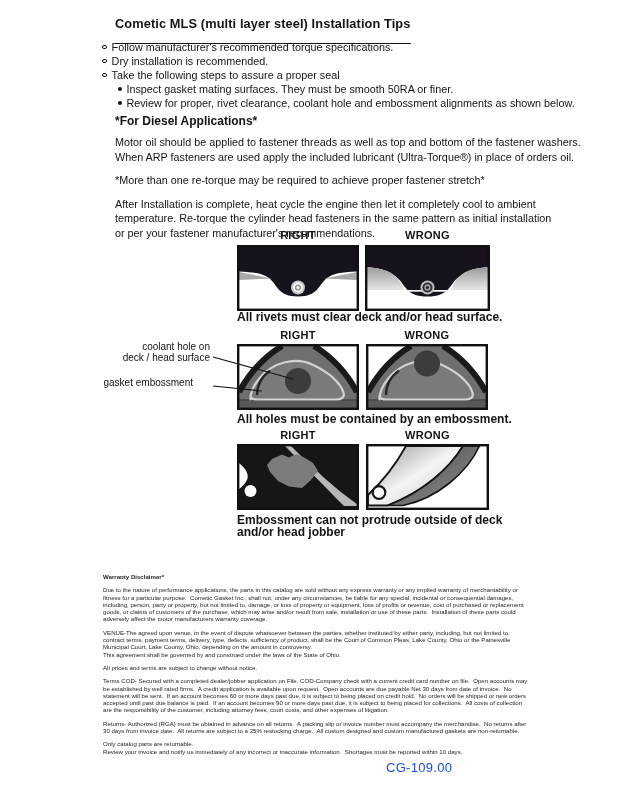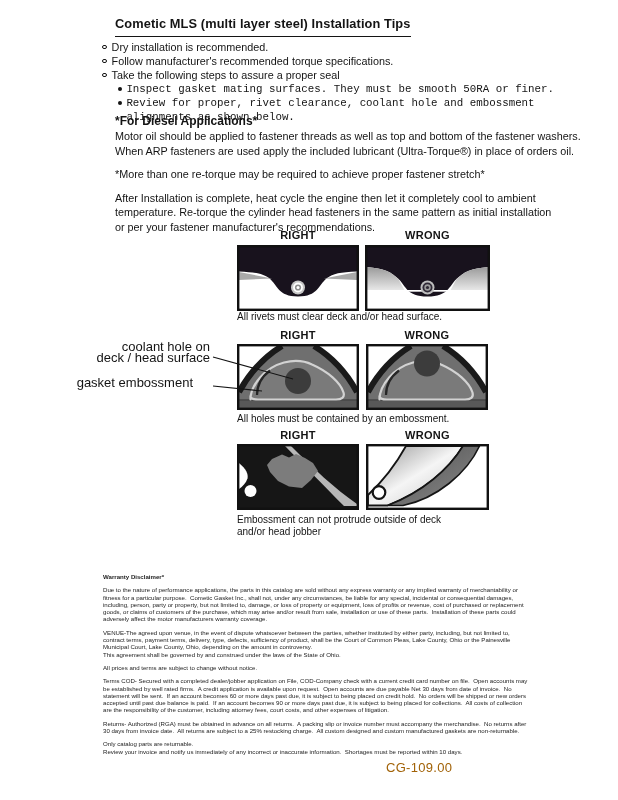--- a/index.html
+++ b/index.html
@@ -4,61 +4,61 @@
 <style>
   * { margin:0; padding:0; box-sizing:border-box; }
   html,body { background:#fff; }
   .page {
     position:relative; width:618px; height:800px; background:#ffffff;
     font-family:"Liberation Sans", sans-serif; color:#141414; overflow:hidden;
   }
   .abs { position:absolute; }
   .title {
     left:115px; top:16px; font-size:12.8px; font-weight:bold;
-    border-bottom:1.6px solid #141414; padding-bottom:5px; letter-spacing:.1px;
+    border-bottom:1.6px solid #141414; padding-bottom:12px; letter-spacing:.1px;
   }
   .tips { left:102px; top:40px; width:480px; font-size:10.8px; }
   .b-row { display:flex; align-items:flex-start; line-height:14px; }
-  .b-row.sub { margin-left:16px;font-family:Liberation Mono, monospace; }
+  .b-row.sub { margin-left:16px; }
   .b-ring {
     flex:0 0 auto; width:4.6px; height:4.6px; border:1px solid #141414;
     border-radius:50%; margin:4.6px 5px 0 0;
   }
   .b-dot {
     flex:0 0 auto; width:4.4px; height:4.4px; background:#141414;
     border-radius:50%; margin:4.8px 4px 0 0;
   }
   .diesel { left:115px; top:114px; width:470px; font-size:10.8px; }
-  .diesel h2 { font-size:12px; font-weight:bold; margin-bottom:1px; }
+  .diesel h2 { font-size:12px; font-weight:bold; margin-bottom:7px; }
   .diesel p { line-height:14.5px; margin-bottom:9px; white-space:pre-wrap; }
   .dg-label { font-size:11px; font-weight:bold; text-align:center; letter-spacing:.3px; }
-  .dg-caption { font-size:10px; font-weight:normal; white-space:pre-wrap; line-height:12px; }
-  .dg-annot { font-size:13px; line-height:11px; text-align:right; white-space:pre-wrap; }
+  .dg-caption { font-size:12px; font-weight:bold; white-space:pre-wrap; line-height:12px; }
+  .dg-annot { font-size:10px; line-height:11px; text-align:right; white-space:pre-wrap; }
   .figure { display:block; }
   .leaders { left:0; top:0; pointer-events:none; }
   .legal { left:103px; top:573px; width:436px; font-size:6.1px; line-height:7.3px; color:#1c1c1c; }
   .legal .legal-h { font-weight:bold; margin-bottom:6px; }
   .legal p { margin-bottom:6px; white-space:pre-wrap; }
-  .pageno { left:386px; top:760px; font-size:13px; letter-spacing:.3px; color:#a16207; }
+  .pageno { left:386px; top:760px; font-size:13px; letter-spacing:.3px; color:#1d4ed8; }
 </style>
 </head>
 <body>
 
 <div class="page">
 
   <h1 class="abs title">Cometic MLS (multi layer steel) Installation Tips</h1>
 
   <div class="abs tips">
     <div class="b-row">
       <span class="b-ring"></span>
-      <span>Dry installation is recommended.</span>
+      <span>Follow manufacturer's recommended torque specifications.</span>
     </div>
     <div class="b-row">
       <span class="b-ring"></span>
-      <span>Follow manufacturer's recommended torque specifications.</span>
+      <span>Dry installation is recommended.</span>
     </div>
     <div class="b-row">
       <span class="b-ring"></span>
       <span>Take the following steps to assure a proper seal</span>
     </div>
     <div class="b-row sub">
       <span class="b-dot"></span>
       <span>Inspect gasket mating surfaces.  They must be smooth 50RA or finer.</span>
     </div>
     <div class="b-row sub">

